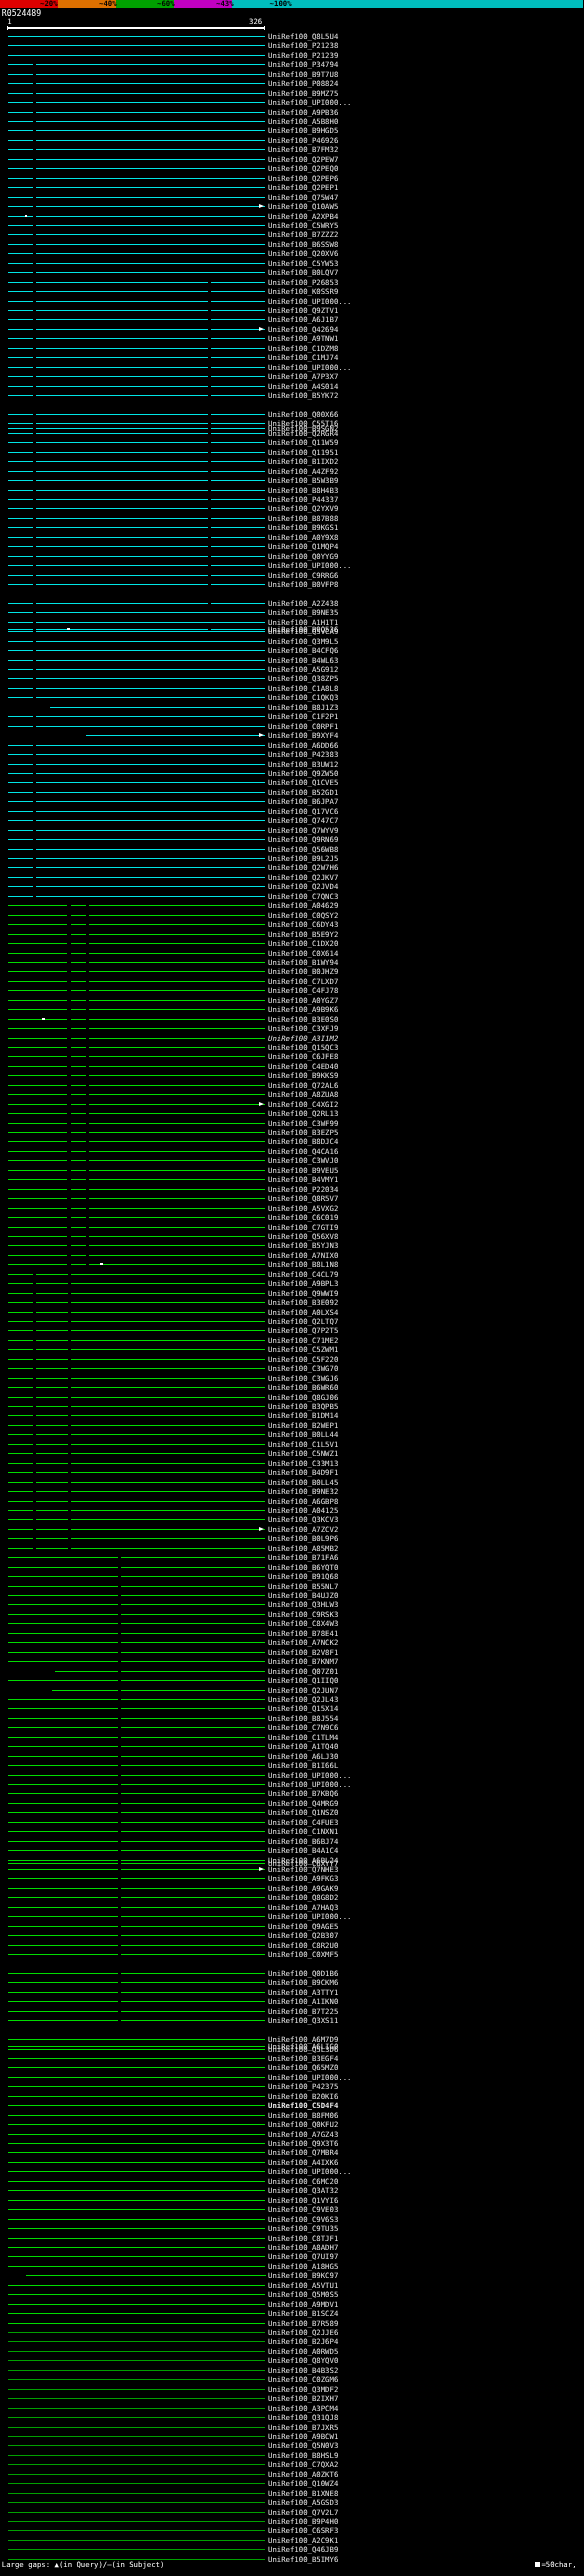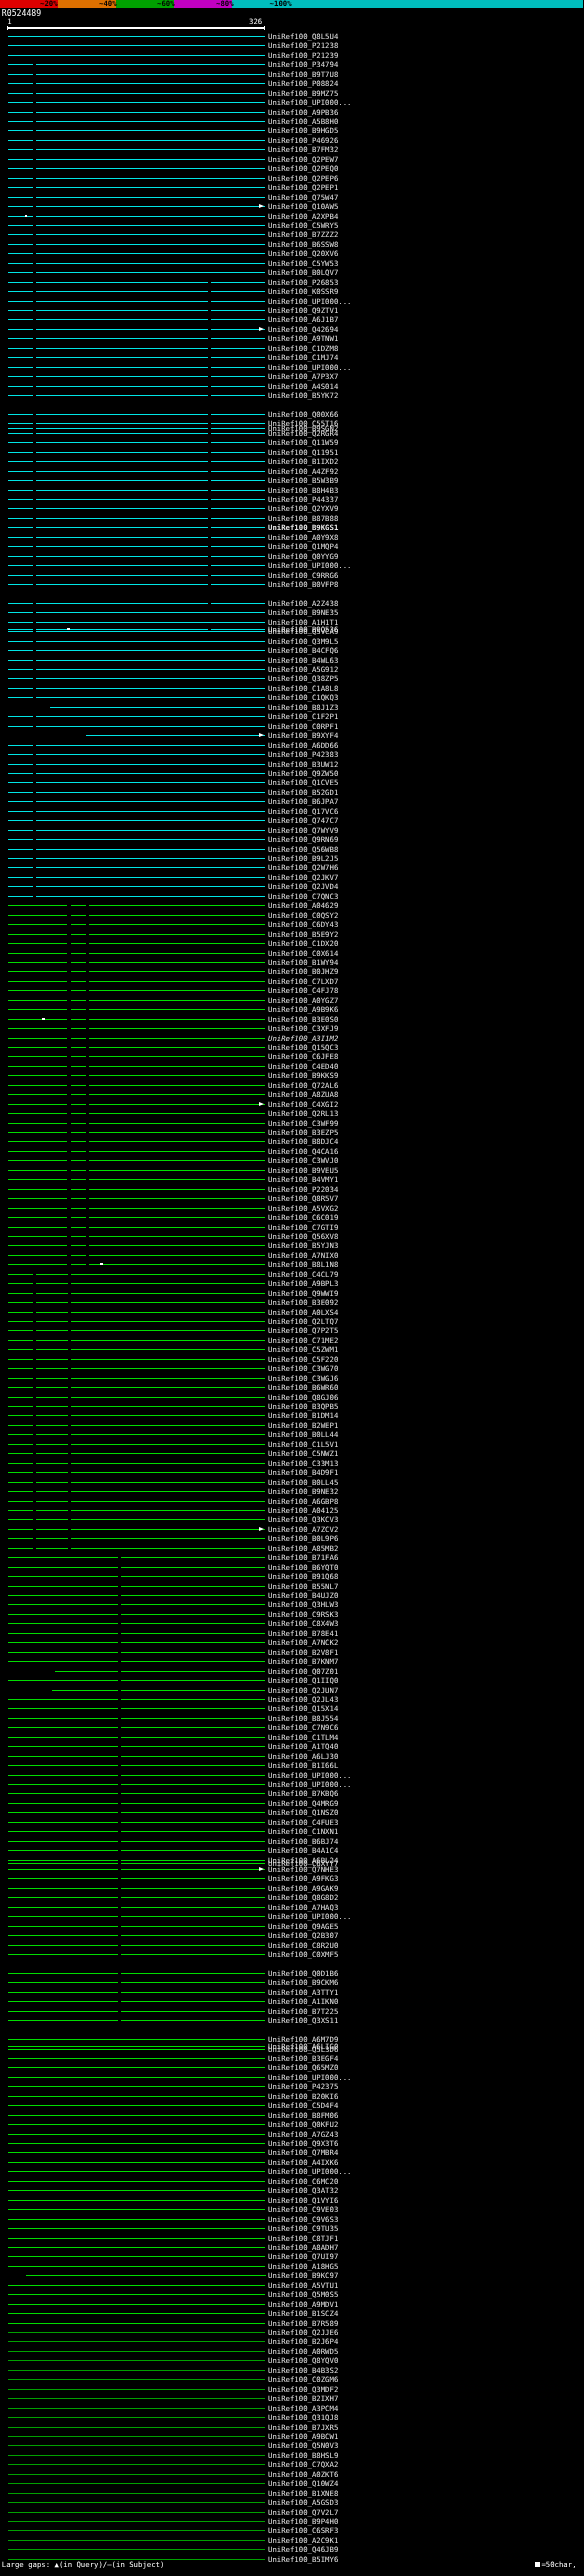--- a/index.html
+++ b/index.html
@@ -329,21 +329,21 @@
       <div class="seg" style="left: 36px; width: 172px; background: rgb(0, 230, 230);"></div>
       <div class="seg" style="left: 211px; width: 54px; background: rgb(0, 230, 230);"></div>
       <div class="rowlabel">UniRef100_Q2YXV9</div>
     </div>
     <div class="row" style="top: 514px;">
       <div class="seg" style="left: 8px; width: 25px; background: rgb(0, 230, 230);"></div>
       <div class="seg" style="left: 36px; width: 172px; background: rgb(0, 230, 230);"></div>
       <div class="seg" style="left: 211px; width: 54px; background: rgb(0, 230, 230);"></div>
       <div class="rowlabel">UniRef100_B87B88</div>
     </div>
-    <div class="row" style="top: 523px; font-weight: bold;">
+    <div class="row" style="top: 523px;">
       <div class="seg" style="left: 8px; width: 25px; background: rgb(0, 230, 230);"></div>
       <div class="seg" style="left: 36px; width: 172px; background: rgb(0, 230, 230);"></div>
       <div class="seg" style="left: 211px; width: 54px; background: rgb(0, 230, 230);"></div>
       <div class="rowlabel">UniRef100_B9KGS1</div>
     </div>
     <div class="row" style="top: 533px;">
       <div class="seg" style="left: 8px; width: 25px; background: rgb(0, 230, 230);"></div>
       <div class="seg" style="left: 36px; width: 172px; background: rgb(0, 230, 230);"></div>
       <div class="seg" style="left: 211px; width: 54px; background: rgb(0, 230, 230);"></div>
       <div class="rowlabel">UniRef100_A0Y9X8</div>
@@ -1239,21 +1239,21 @@
       <div class="rowlabel">UniRef100_UPI000...</div>
     </div>
     <div class="row" style="top: 2082px;">
       <div class="seg" style="left: 8px; width: 257px; background: rgb(0, 221, 0);"></div>
       <div class="rowlabel">UniRef100_P42375</div>
     </div>
     <div class="row" style="top: 2092px;">
       <div class="seg" style="left: 8px; width: 257px; background: rgb(0, 221, 0);"></div>
       <div class="rowlabel">UniRef100_B20KI6</div>
     </div>
-    <div class="row" style="top: 2101px;">
+    <div class="row" style="top: 2101px; font-weight: bold;">
       <div class="seg" style="left: 8px; width: 257px; background: rgb(0, 221, 0);"></div>
       <div class="rowlabel">UniRef100_C5D4F4</div>
     </div>
     <div class="row" style="top: 2111px;">
       <div class="seg" style="left: 8px; width: 257px; background: rgb(0, 221, 0);"></div>
       <div class="rowlabel">UniRef100_B8FM06</div>
     </div>
     <div class="row" style="top: 2120px; text-align: right;">
       <div class="seg" style="left: 8px; width: 257px; background: rgb(0, 221, 0);"></div>
       <div class="rowlabel">UniRef100_Q0KFU2</div>
@@ -1443,15 +1443,15 @@
       <div class="rowlabel">UniRef100_B5IMY6</div>
     </div>
   </div>
 
 <div class="legend-left">Large gaps: ▲(in Query)/—(in Subject)</div>
 <div class="legend-right"><span class="legend-square"></span><span>=50char,</span></div>
 
 <div class="sb-label" style="left: 58px;">~20%</div>
 <div class="sb-label" style="left: 117px;">~40%</div>
 <div class="sb-label" style="left: 175px;">~60%</div>
-<div class="sb-label" style="left: 234px;">~80%</div>
+<div class="sb-label" style="left: 234px;">~43%</div>
 <div class="sb-label" style="left: 292px;">~100%</div>
 
 
 </body></html>

